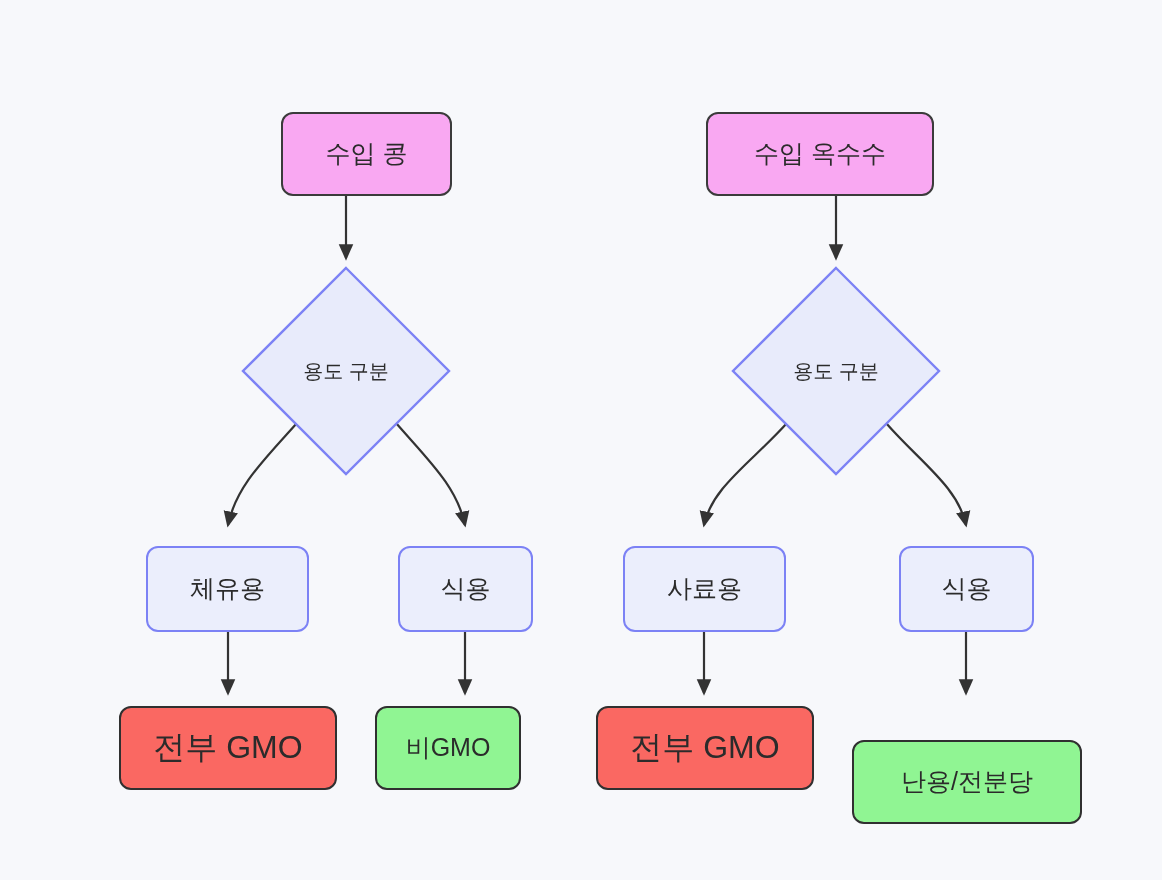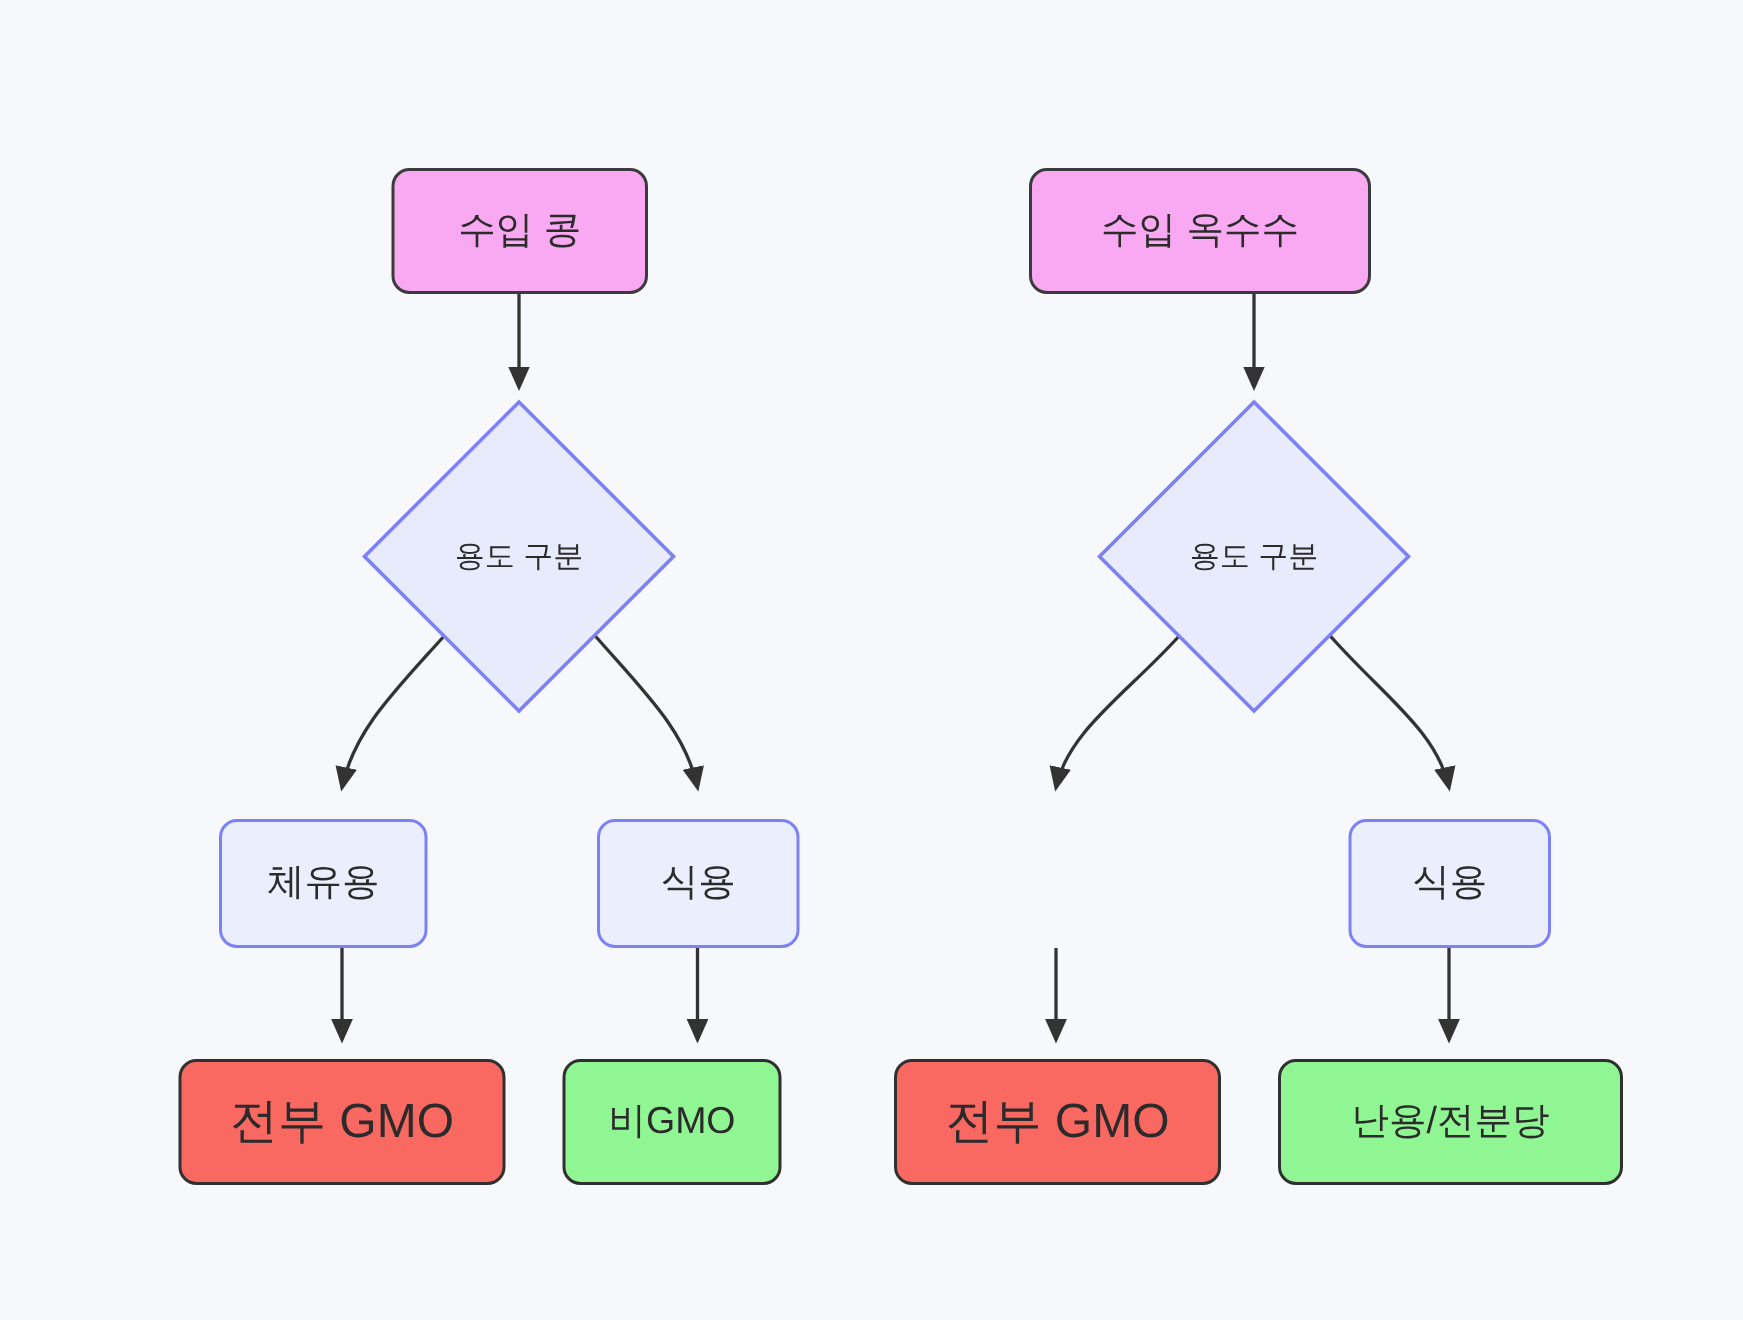--- a/index.html
+++ b/index.html
@@ -39,20 +39,21 @@
   }
   .node-rect {
     border-radius: 12px;
     border-style: solid;
     border-width: 2px;
   }
   .node-source {
     background: #f9a8f2;
     border-color: #3b3b3b;
     font-size: 25px;
+    margin-left: 20px;
   }
   .node-process {
     background: #ebeefc;
     border-color: #7c82f5;
     font-size: 25px;
   }
   .node-bad {
     background: #fa6862;
     border-color: #303030;
     font-size: 32px;
@@ -117,21 +118,21 @@
     <span>수입 콩</span>
   </div>
 
   <div class="node node-decision" style="left:241px; top:266px; width:210px; height:210px;">
     <svg class="diamond-shape" viewBox="0 0 210 210" preserveAspectRatio="none">
       <polygon points="105,2 208,105 105,208 2,105" fill="#e8ebfb" stroke="#7c82f5" stroke-width="2.4"></polygon>
     </svg>
     <span class="decision-label">용도 구분</span>
   </div>
 
-  <div class="node node-rect node-process" style="left:146px; top:546px; width:139px; height:86px;">
+  <div class="node node-rect node-process" style="left:146px; top:546px; width:163px; height:86px;">
     <span>체유용</span>
   </div>
 
   <div class="node node-rect node-process" style="left:398px; top:546px; width:135px; height:86px;">
     <span>식용</span>
   </div>
 
   <div class="node node-rect node-bad" style="left:119px; top:706px; width:218px; height:84px;">
     <span>전부 GMO</span>
   </div>
@@ -144,26 +145,29 @@
     <span>수입 옥수수</span>
   </div>
 
   <div class="node node-decision" style="left:731px; top:266px; width:210px; height:210px;">
     <svg class="diamond-shape" viewBox="0 0 210 210" preserveAspectRatio="none">
       <polygon points="105,2 208,105 105,208 2,105" fill="#e8ebfb" stroke="#7c82f5" stroke-width="2.4"></polygon>
     </svg>
     <span class="decision-label">용도 구분</span>
   </div>
 
+  <div class="node node-rect node-process" style="left:623px; top:546px; width:163px; height:86px;">
+    <span>사료용</span>
+  </div>
 
   <div class="node node-rect node-process" style="left:899px; top:546px; width:135px; height:86px;">
     <span>식용</span>
   </div>
 
   <div class="node node-rect node-bad" style="left:596px; top:706px; width:218px; height:84px;">
     <span>전부 GMO</span>
   </div>
 
-  <div class="node node-rect node-good" style="left:852px; top:706px; width:230px; height:84px;">
+  <div class="node node-rect node-good" style="left:852px; top:740px; width:230px; height:84px;">
     <span>난용/전분당</span>
   </div>
 
 </div>
 
 </body></html>

